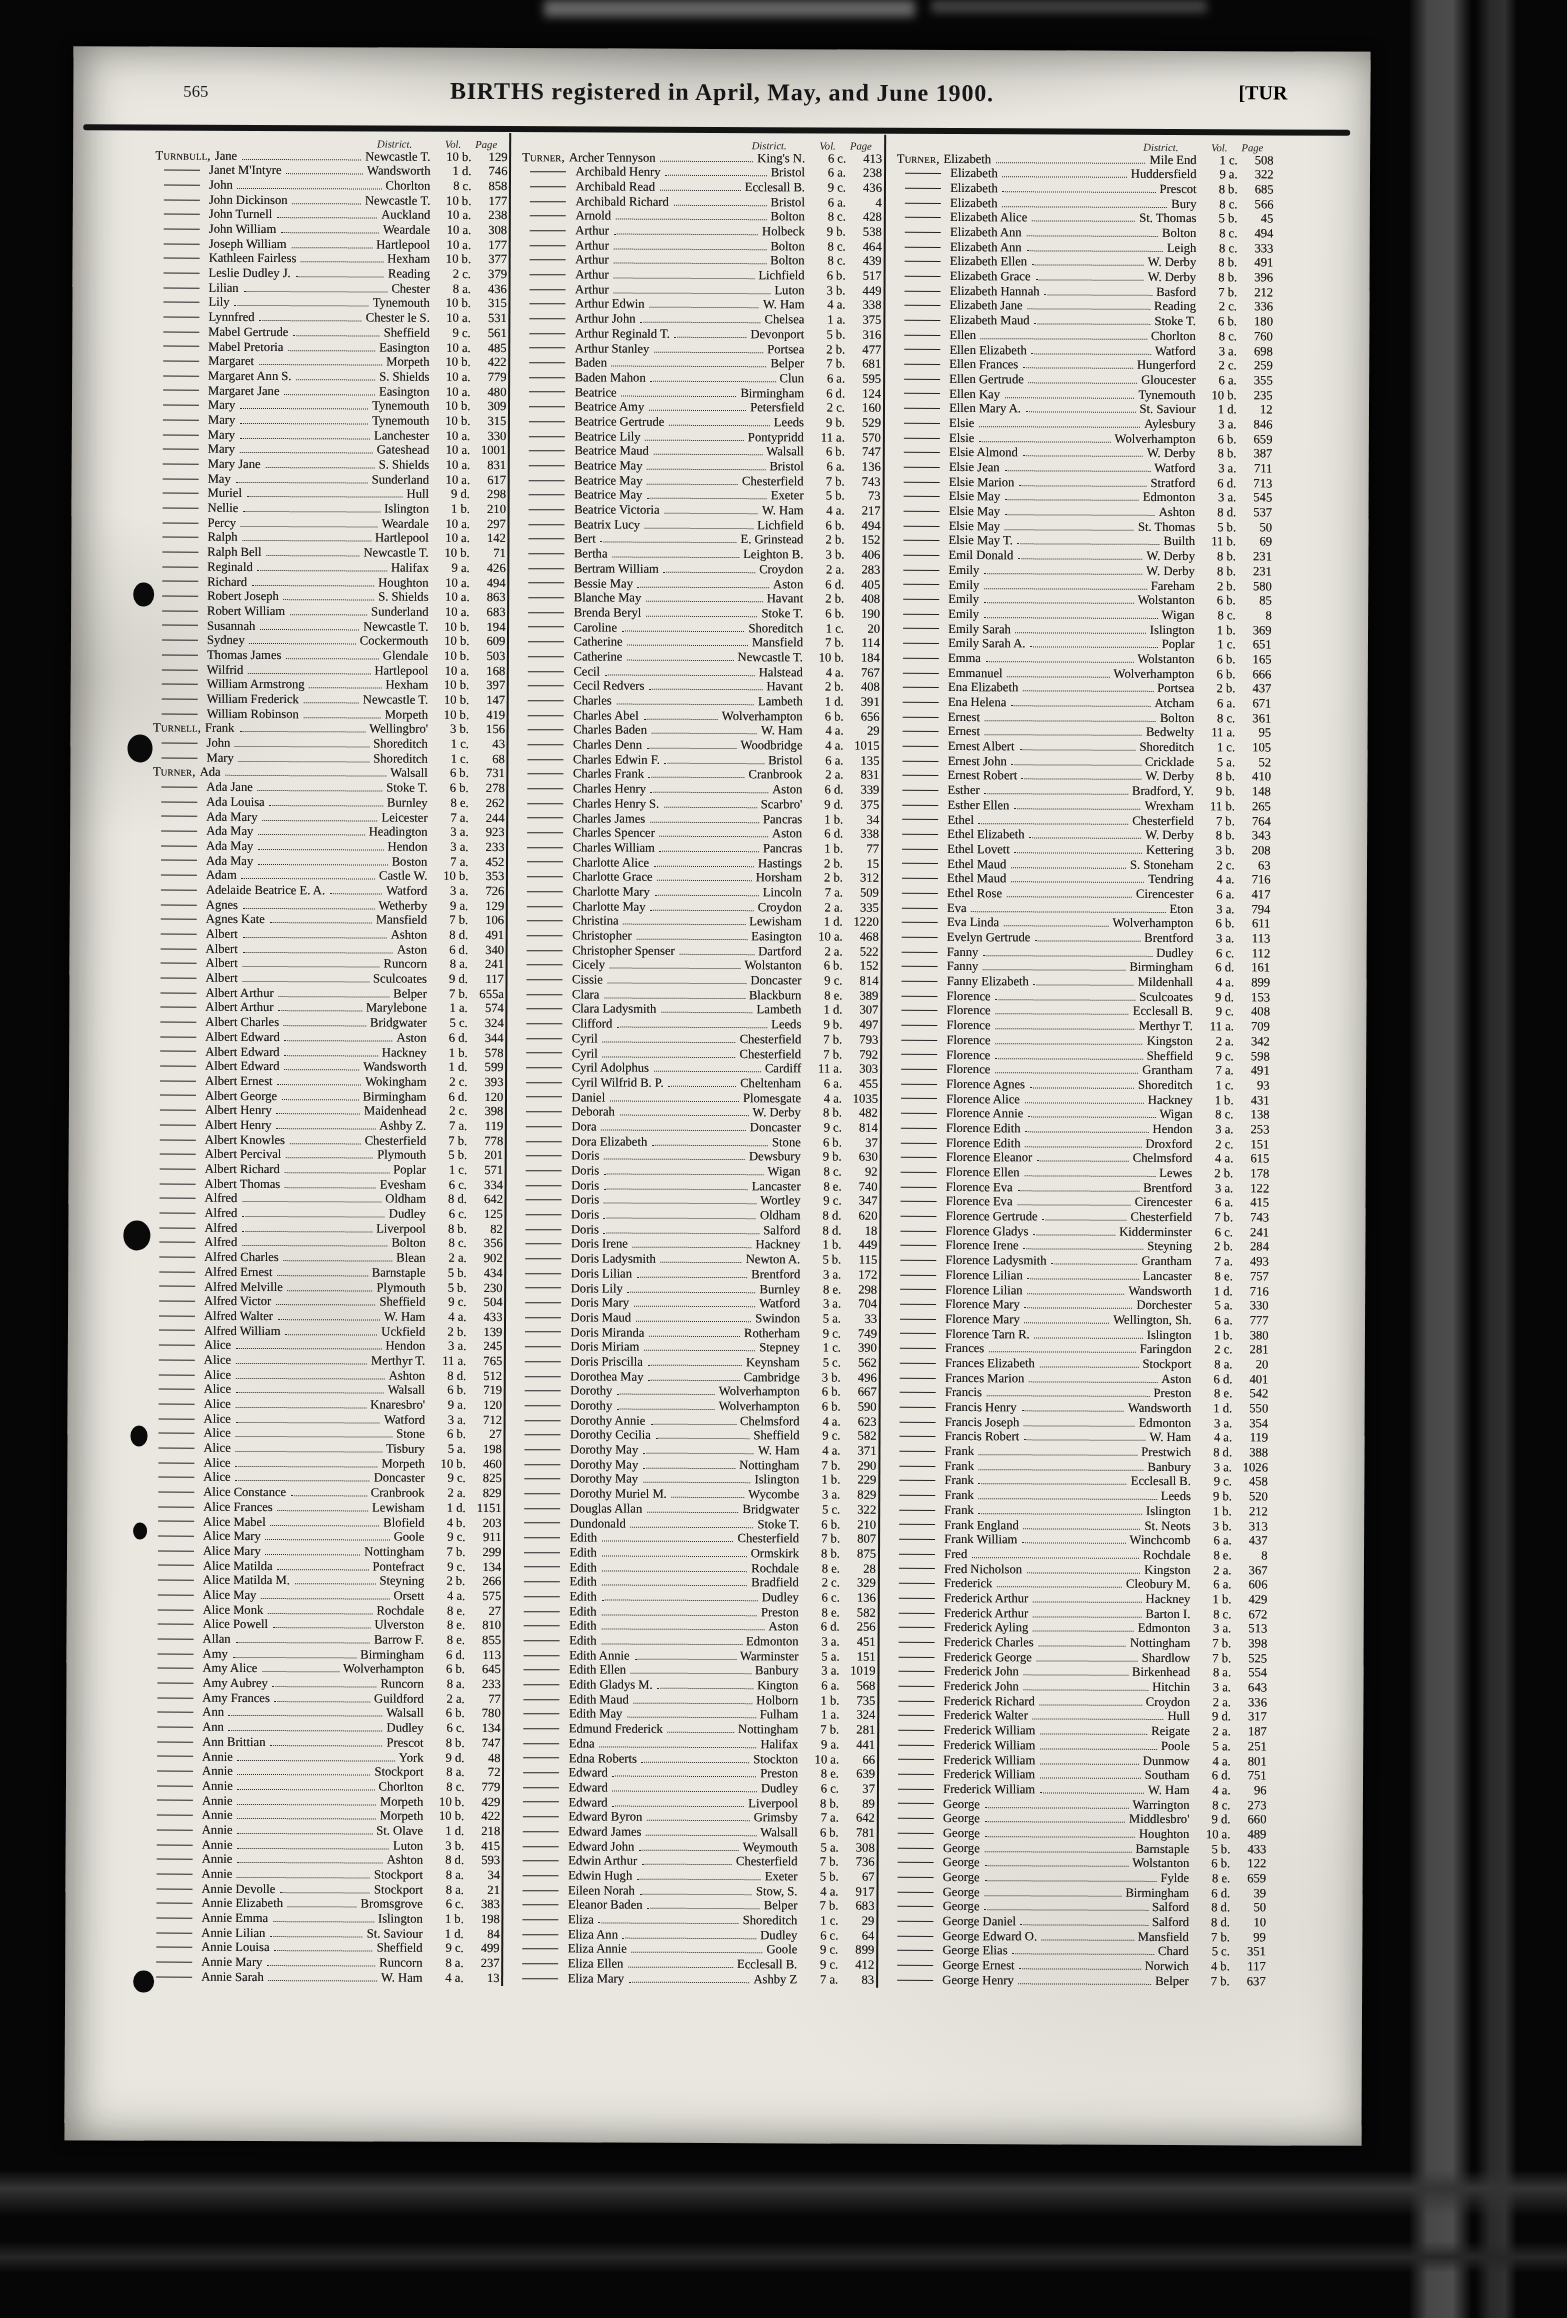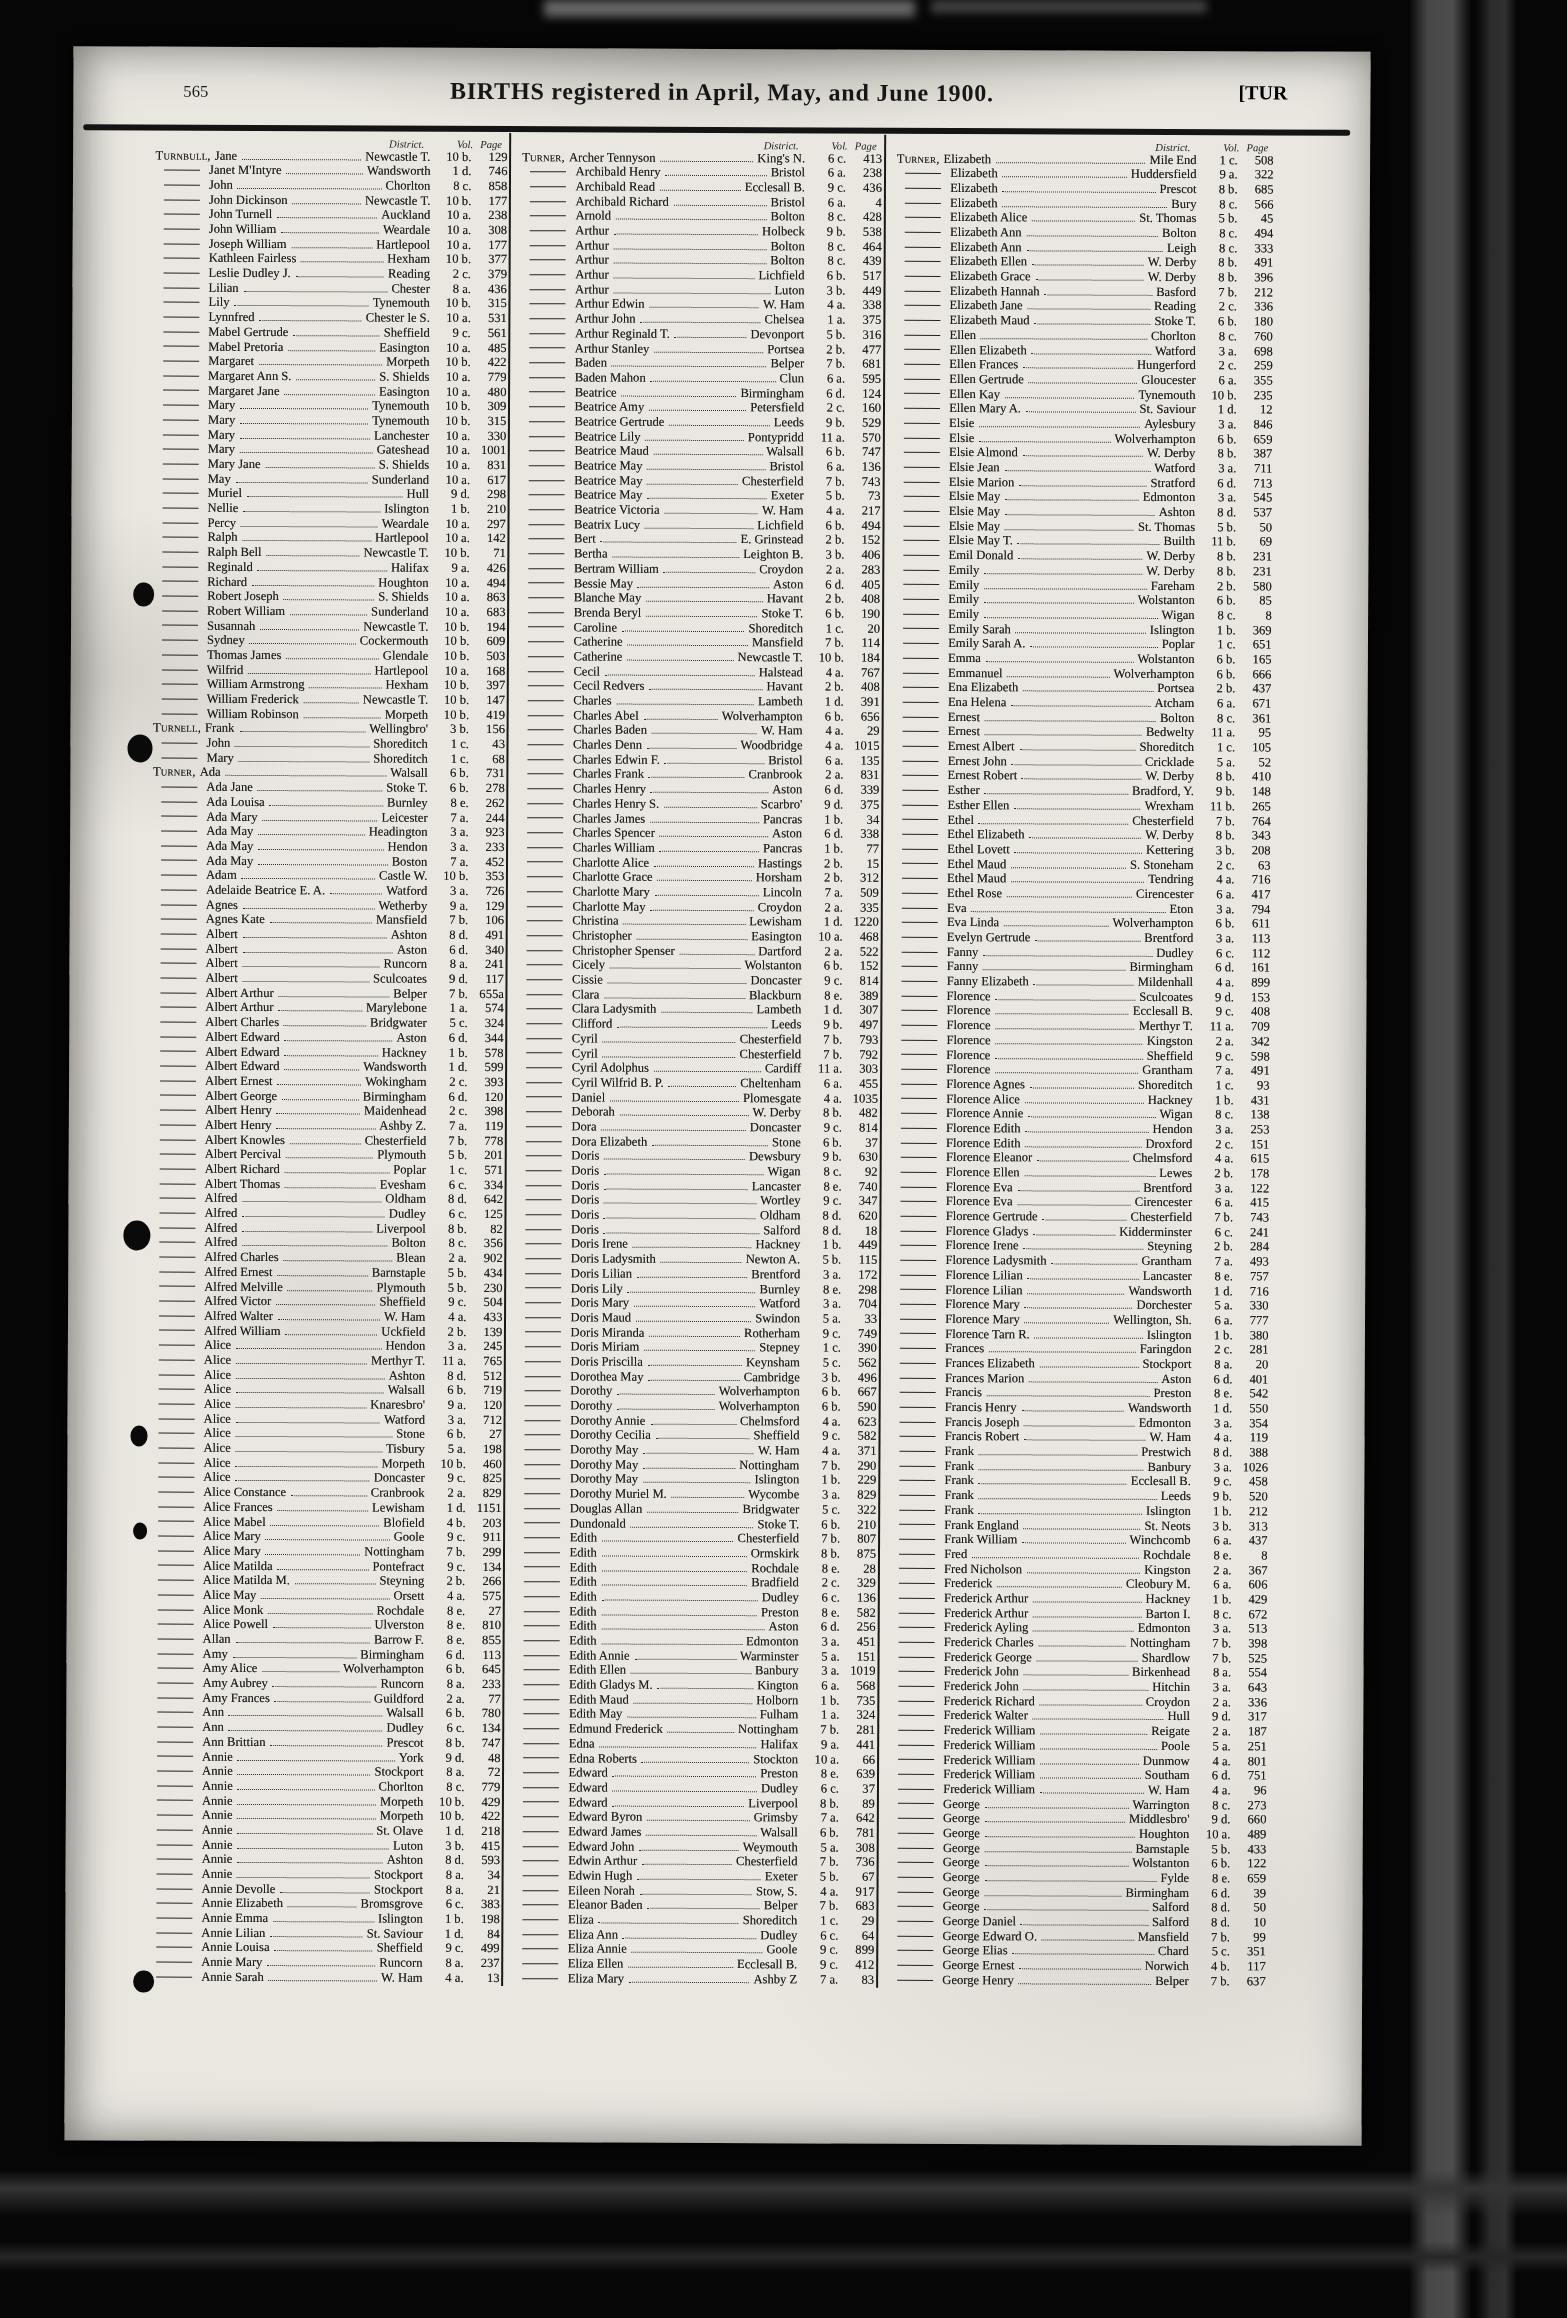--- a/index.html
+++ b/index.html
@@ -49,21 +49,21 @@
   .rule{position:absolute;top:78px;left:9.5px;right:20.5px;height:5.5px;background:#141414;border-radius:3.2px;}
 
   .cols{position:absolute;top:85px;left:73px;display:flex;color:#1c1c1c;}
   .col{width:363px;}
   .col.c2{width:371px;border-left:2.4px solid #191919;padding-left:1.6px;}
   .col.c3{width:388px;border-left:2.4px solid #191919;padding-left:1.6px;}
   .col-header{display:flex;align-items:flex-end;justify-content:flex-end;
     height:16.6px;font-style:italic;font-size:10.6px;color:#222;}
   .h-district{margin-right:11px;}
   .h-vol{width:38px;text-align:right;}
-  .h-page{width:36px;text-align:center;padding-right:0;}
+  .h-page{width:36px;text-align:right;padding-right:12px;}
 
   .row{display:flex;align-items:baseline;height:14.7px;line-height:14.7px;
     font-size:12.6px;padding-left:9.5px;padding-right:1.6px;white-space:nowrap;
     text-shadow:0 0 0.3px rgba(20,20,20,.6);}
   .surname{font-variant:small-caps;letter-spacing:0.2px;}
   .surname + .gname{margin-left:4px;}
   .ditto{width:36px;border-top:1.9px solid #222;align-self:center;margin:0 9.5px 0 8px;flex:none;}
   .leader{flex:1;min-width:6.3px;border-bottom:1.7px dotted #2b2b2b;margin:0 4px 2.4px 4.7px;}
   .district{white-space:nowrap;}
   .vol{width:41px;text-align:right;flex:none;}

